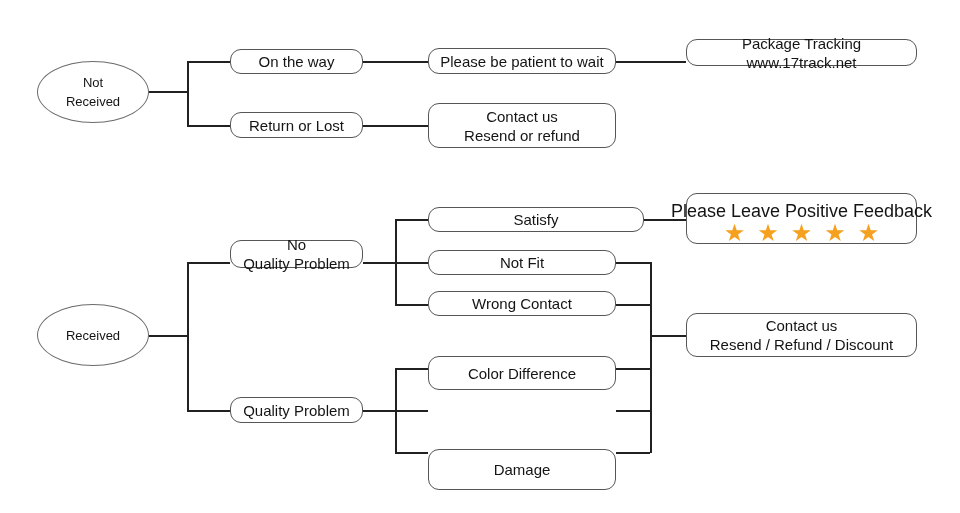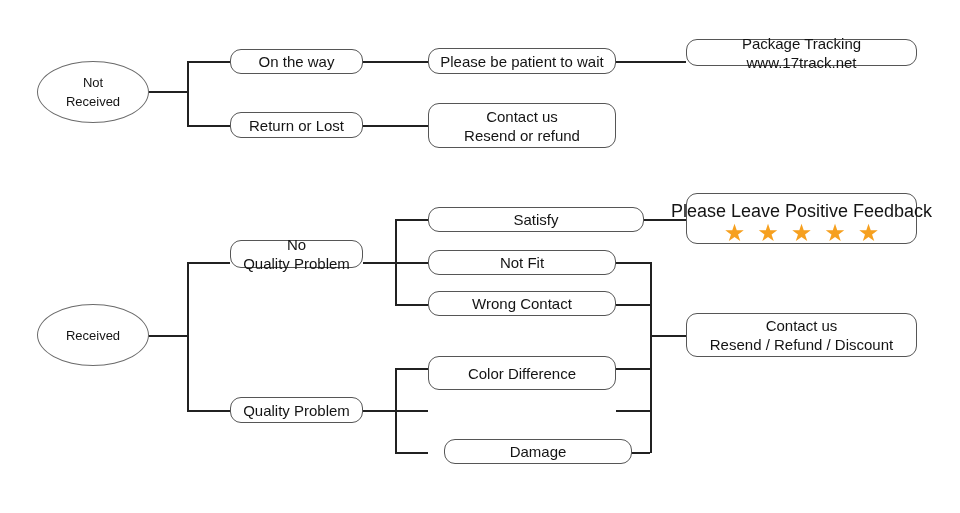--- a/index.html
+++ b/index.html
@@ -141,21 +141,21 @@
   </div>
   <div class="node" style="left:428px;top:250px;width:188px;height:25px;">
     <span>Not Fit</span>
   </div>
   <div class="node" style="left:428px;top:291px;width:188px;height:25px;">
     <span>Wrong Contact</span>
   </div>
   <div class="node" style="left:428px;top:356px;width:188px;height:34px;">
     <span>Color Difference</span>
   </div>
-  <div class="node" style="left:428px;top:439px;width:188px;height:25px;margin-left:16px;">
+  <div class="node" style="left:428px;top:449px;width:188px;height:41px;">
     <span>Damage</span>
   </div>
 
   <div class="node" style="left:686px;top:39px;width:231px;height:27px;">
     <span>Package Tracking</span>
     <span>www.17track.net</span>
   </div>
 
   <div class="node" style="left:686px;top:193px;width:231px;height:51px;">
     <span class="fb-title">Please Leave Positive Feedback</span>

